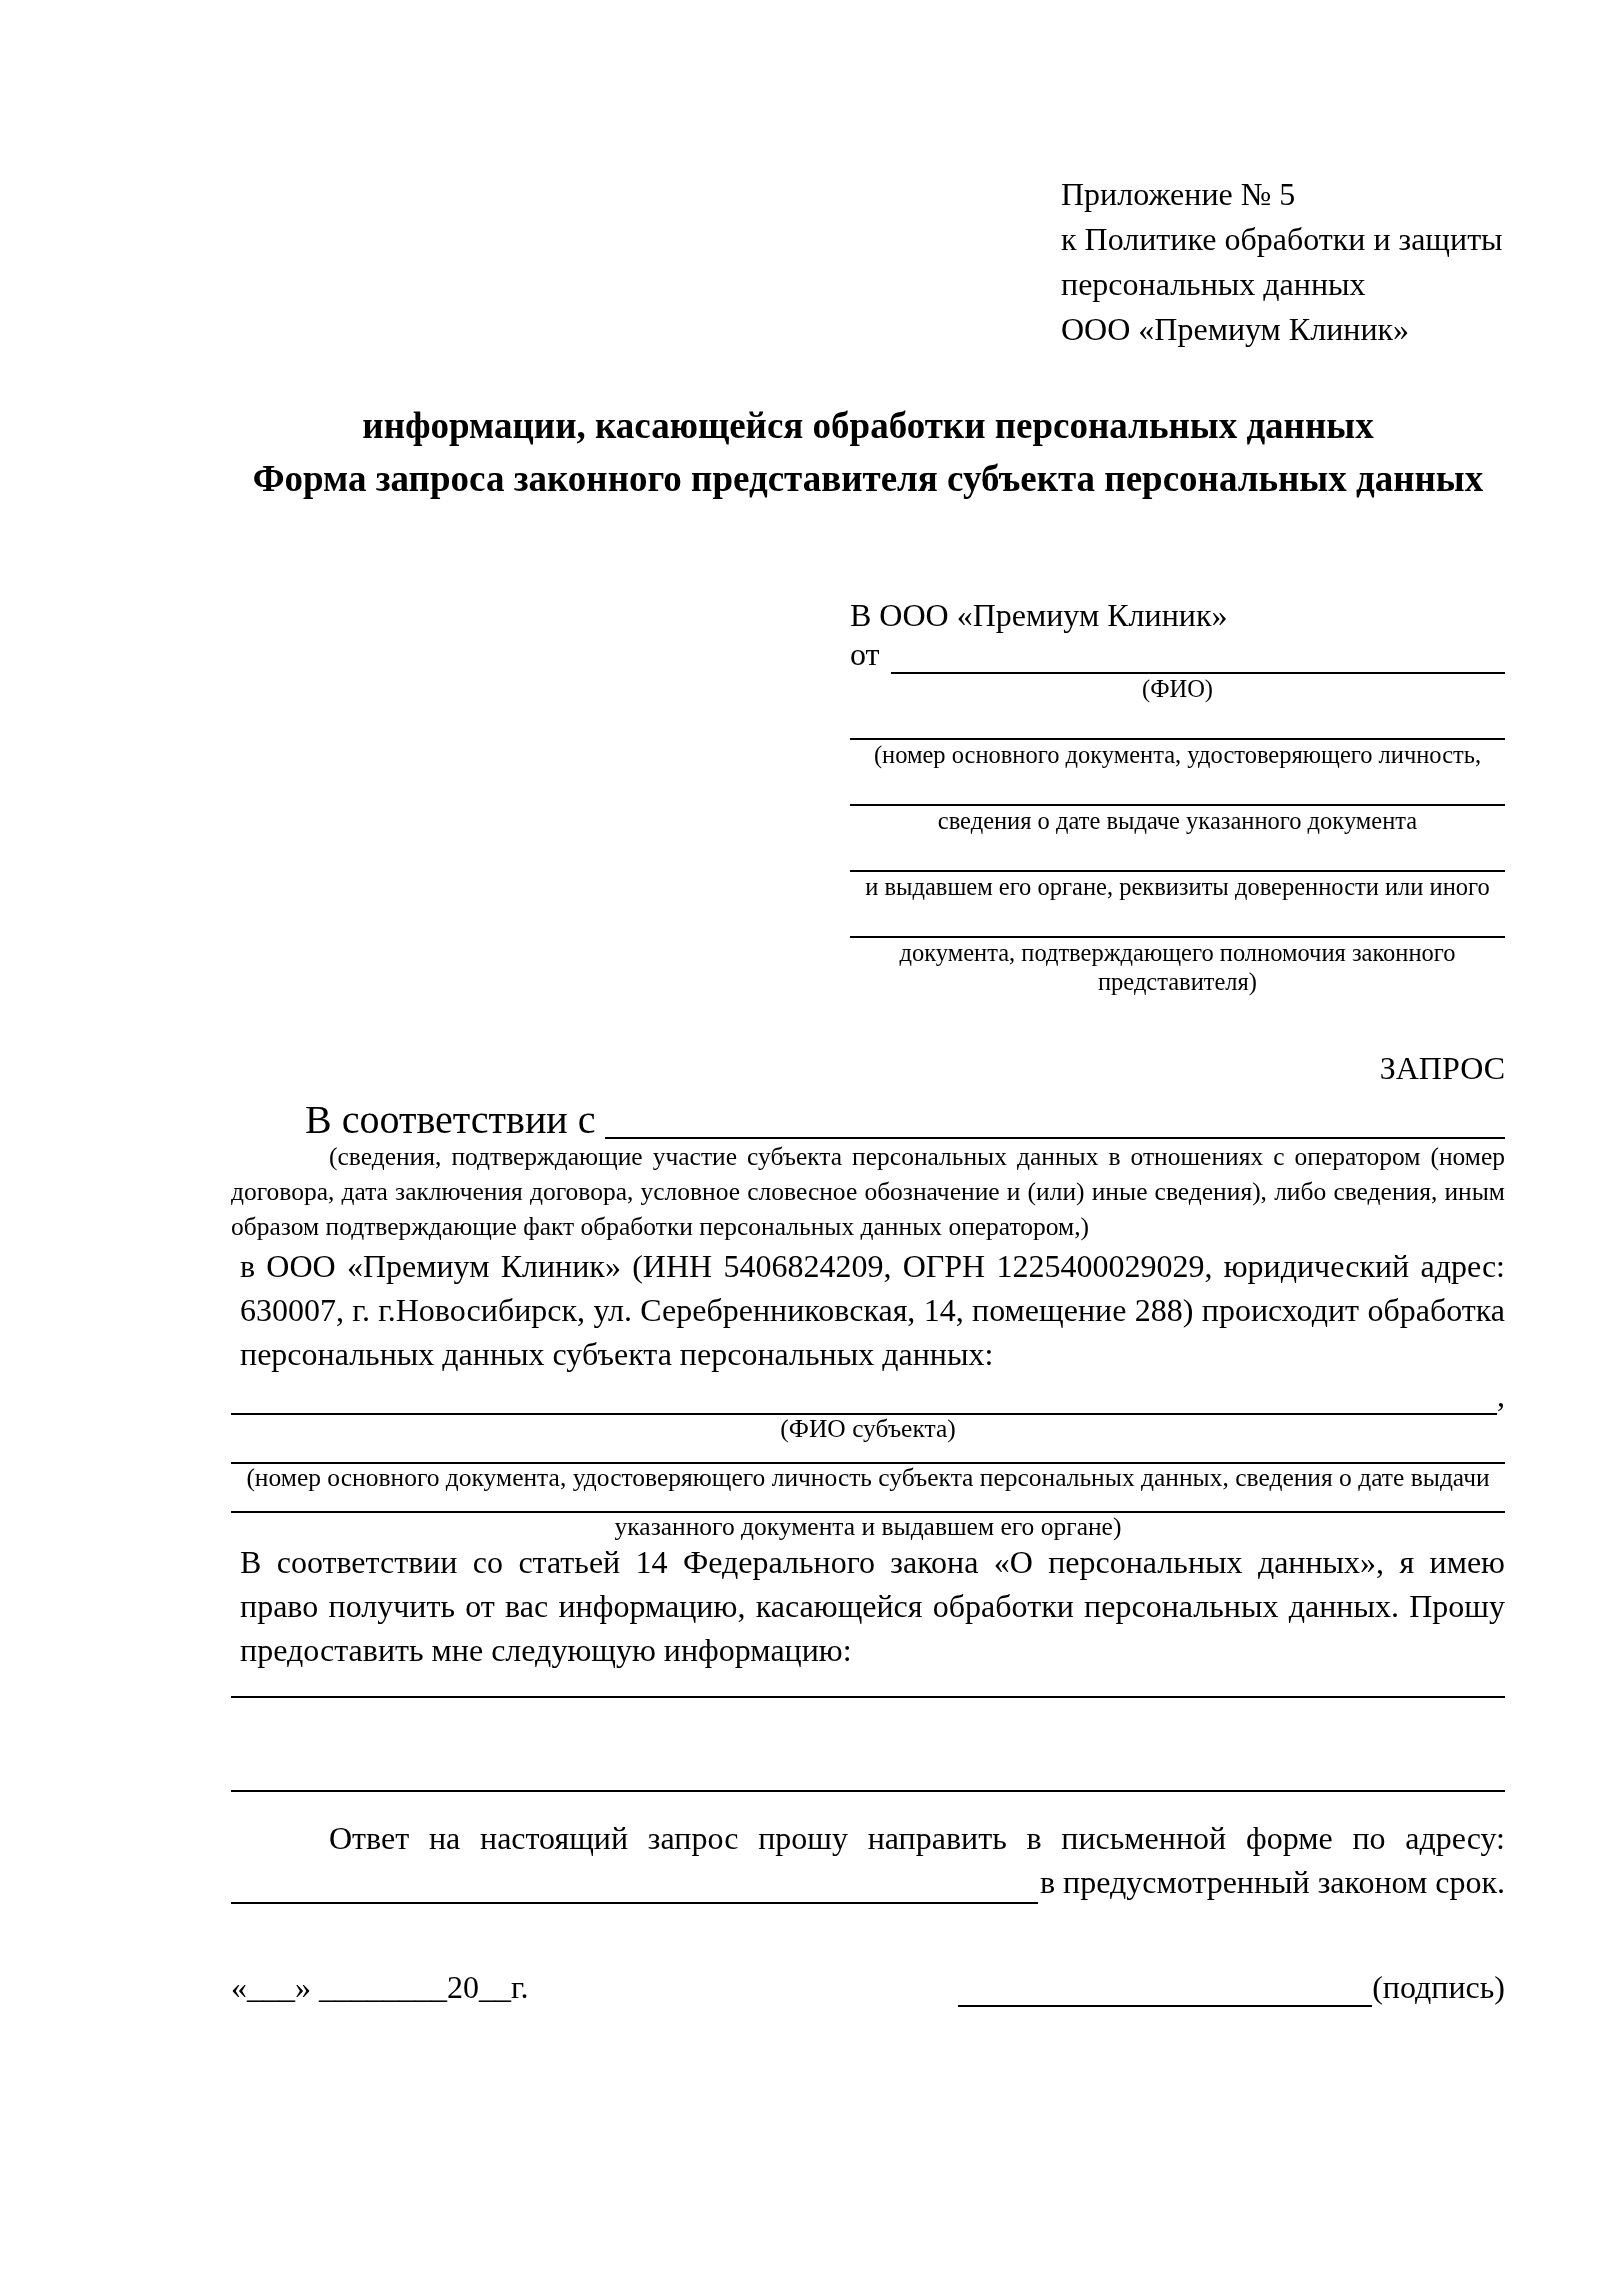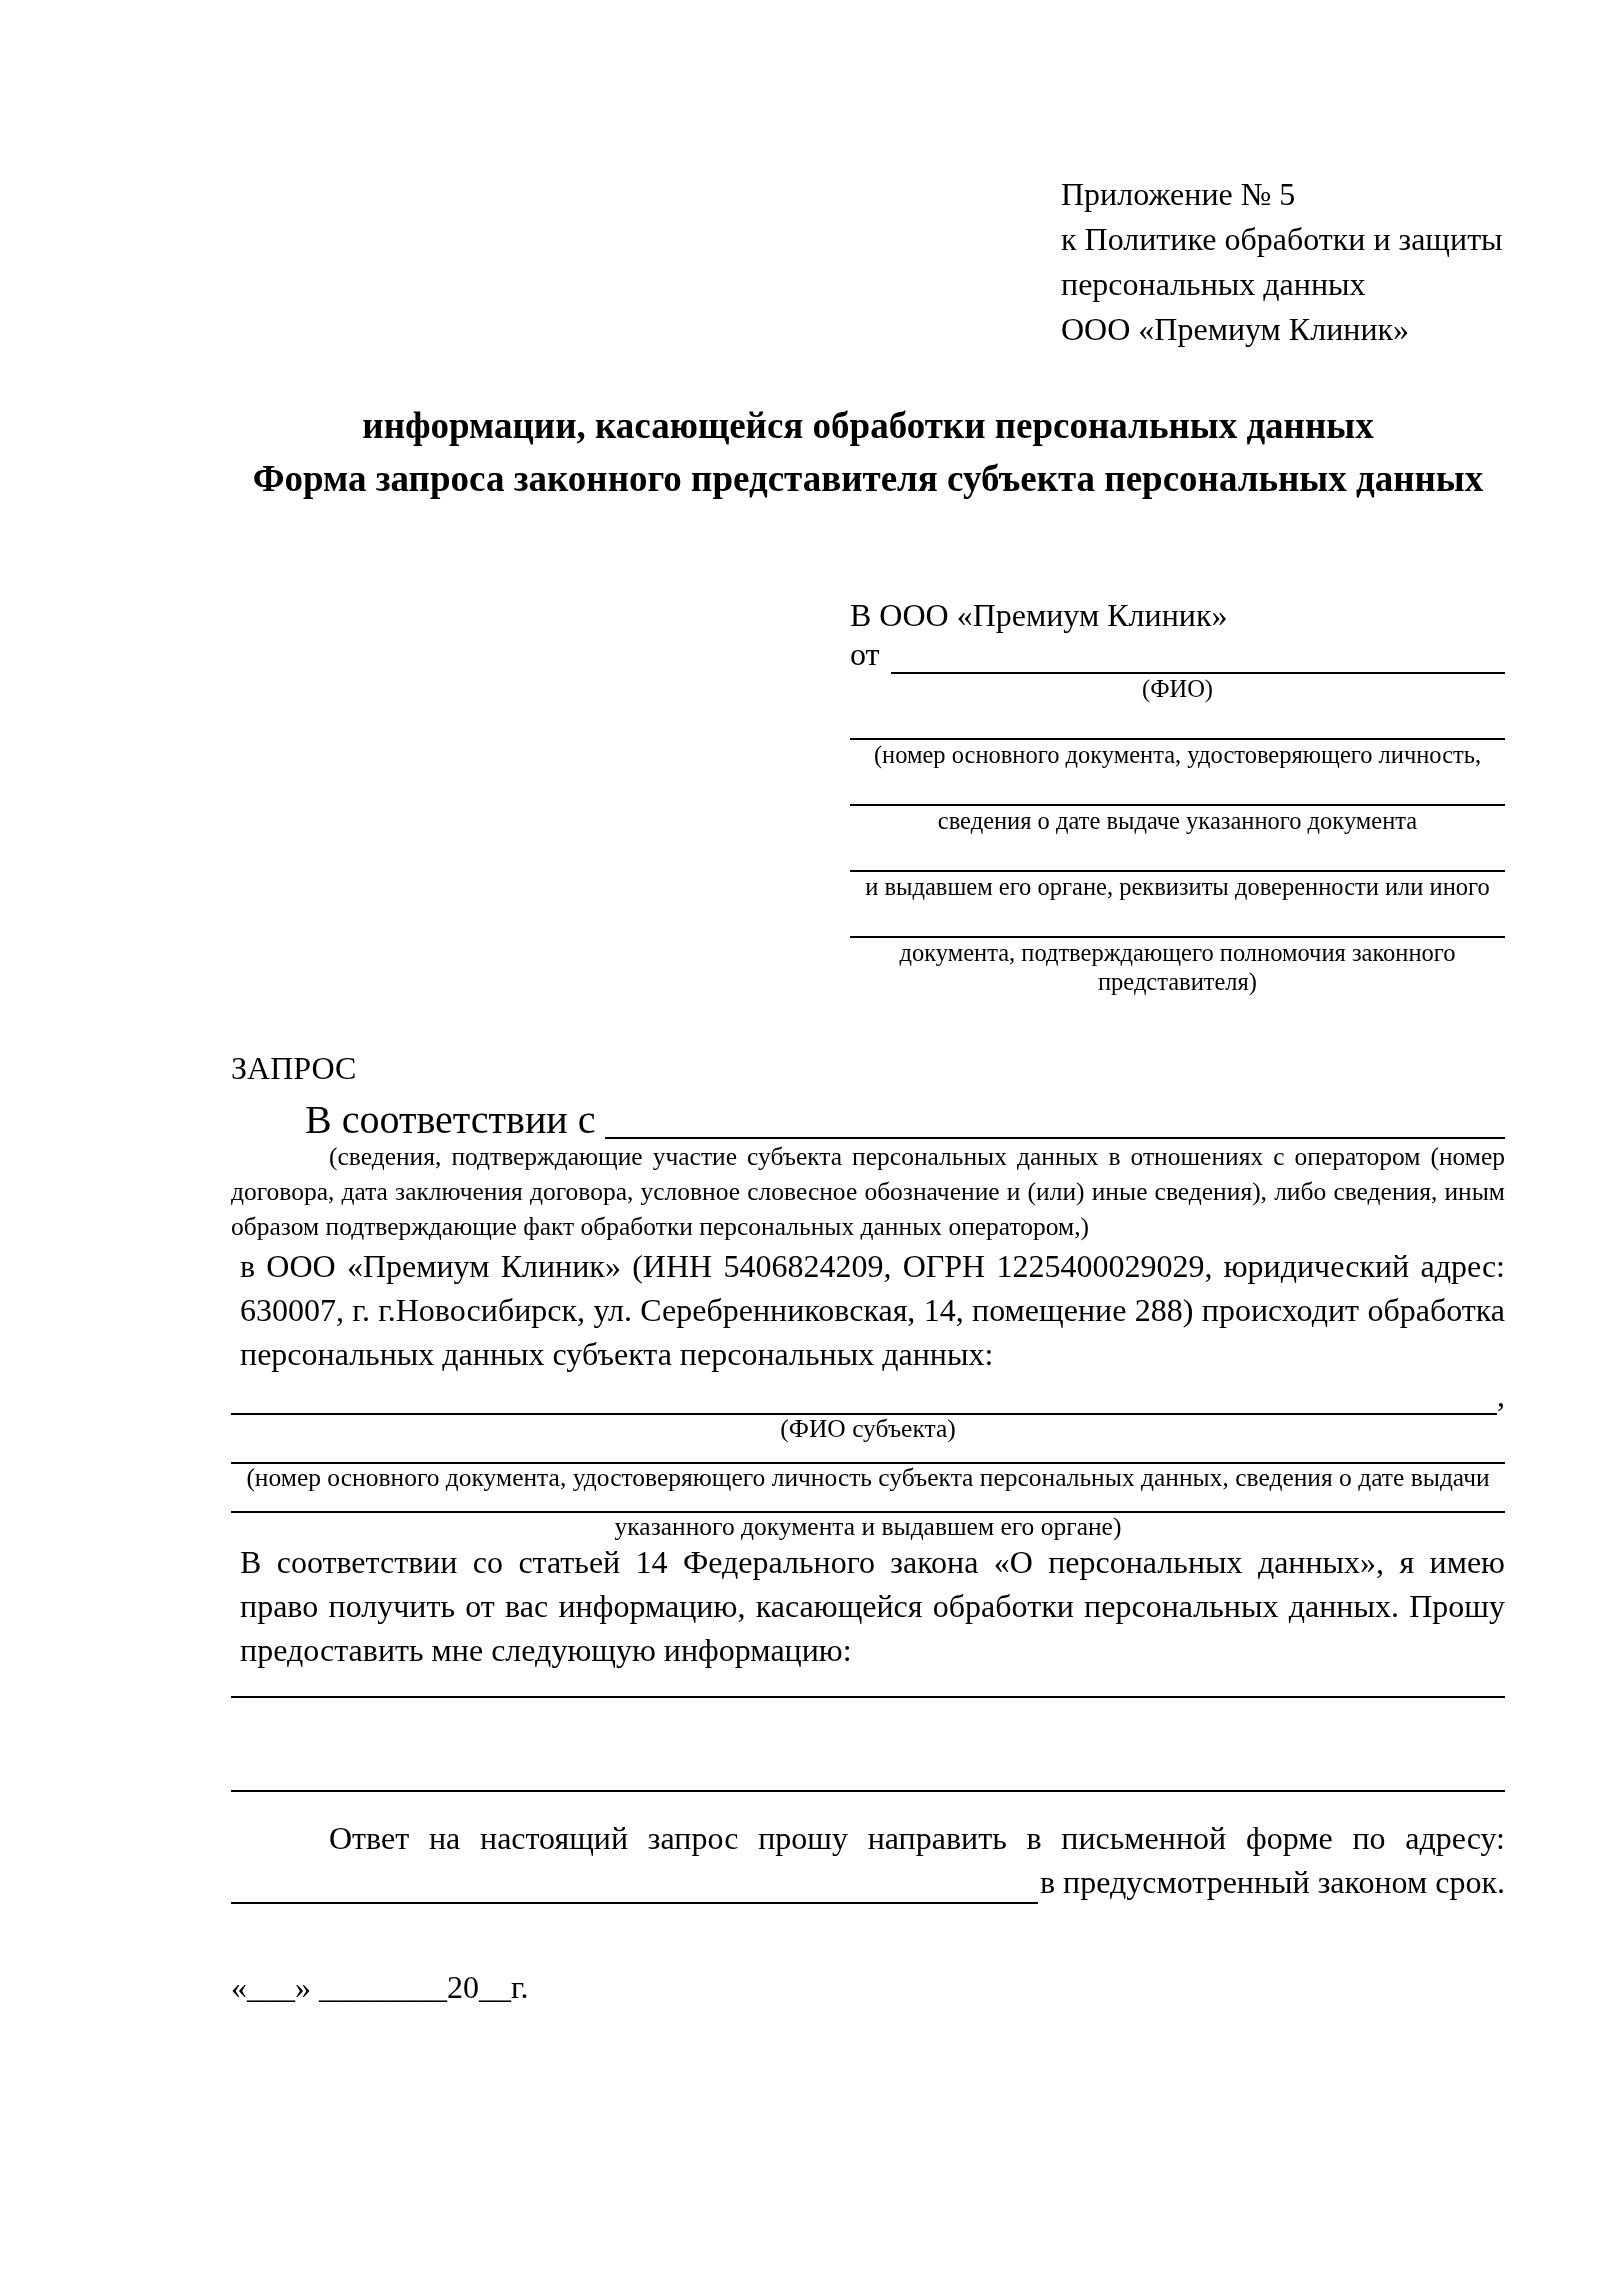--- a/index.html
+++ b/index.html
@@ -49,21 +49,21 @@
     font-size:25.5px;
     line-height:29px;
     text-align:center;
   }
   .cap-sm{font-size:24.5px;}
   .blank{height:35px;border-bottom:2.9px solid #000;}
 
   
   .zapros{
     margin-top:53px;
-    text-align:left;
+    text-align:right;
     font-size:32px;
     line-height:39px;
   }
   .accordance-row{
     margin-top:11.8px;
     display:flex;
     align-items:flex-end;
     font-size:40px;
     line-height:39px;
     padding-left:74px;
@@ -191,17 +191,21 @@
     <div class="empty-line-2"></div>
 
     <div class="answer-para">Ответ на настоящий запрос прошу направить в письменной форме по адресу:</div>
     <div class="answer-tail-row">
       <span class="uline"></span>
       <span class="tail">в предусмотренный законом срок.</span>
     </div>
 
     <div class="footer-row">
       <span>«___» ________20__г.</span>
+      <span class="sig-group">
+        <span class="uline"></span>
+        <span class="sig-cap">(подпись)</span>
+      </span>
     </div>
 
   </div>
 </div>
 
 
 </body></html>

